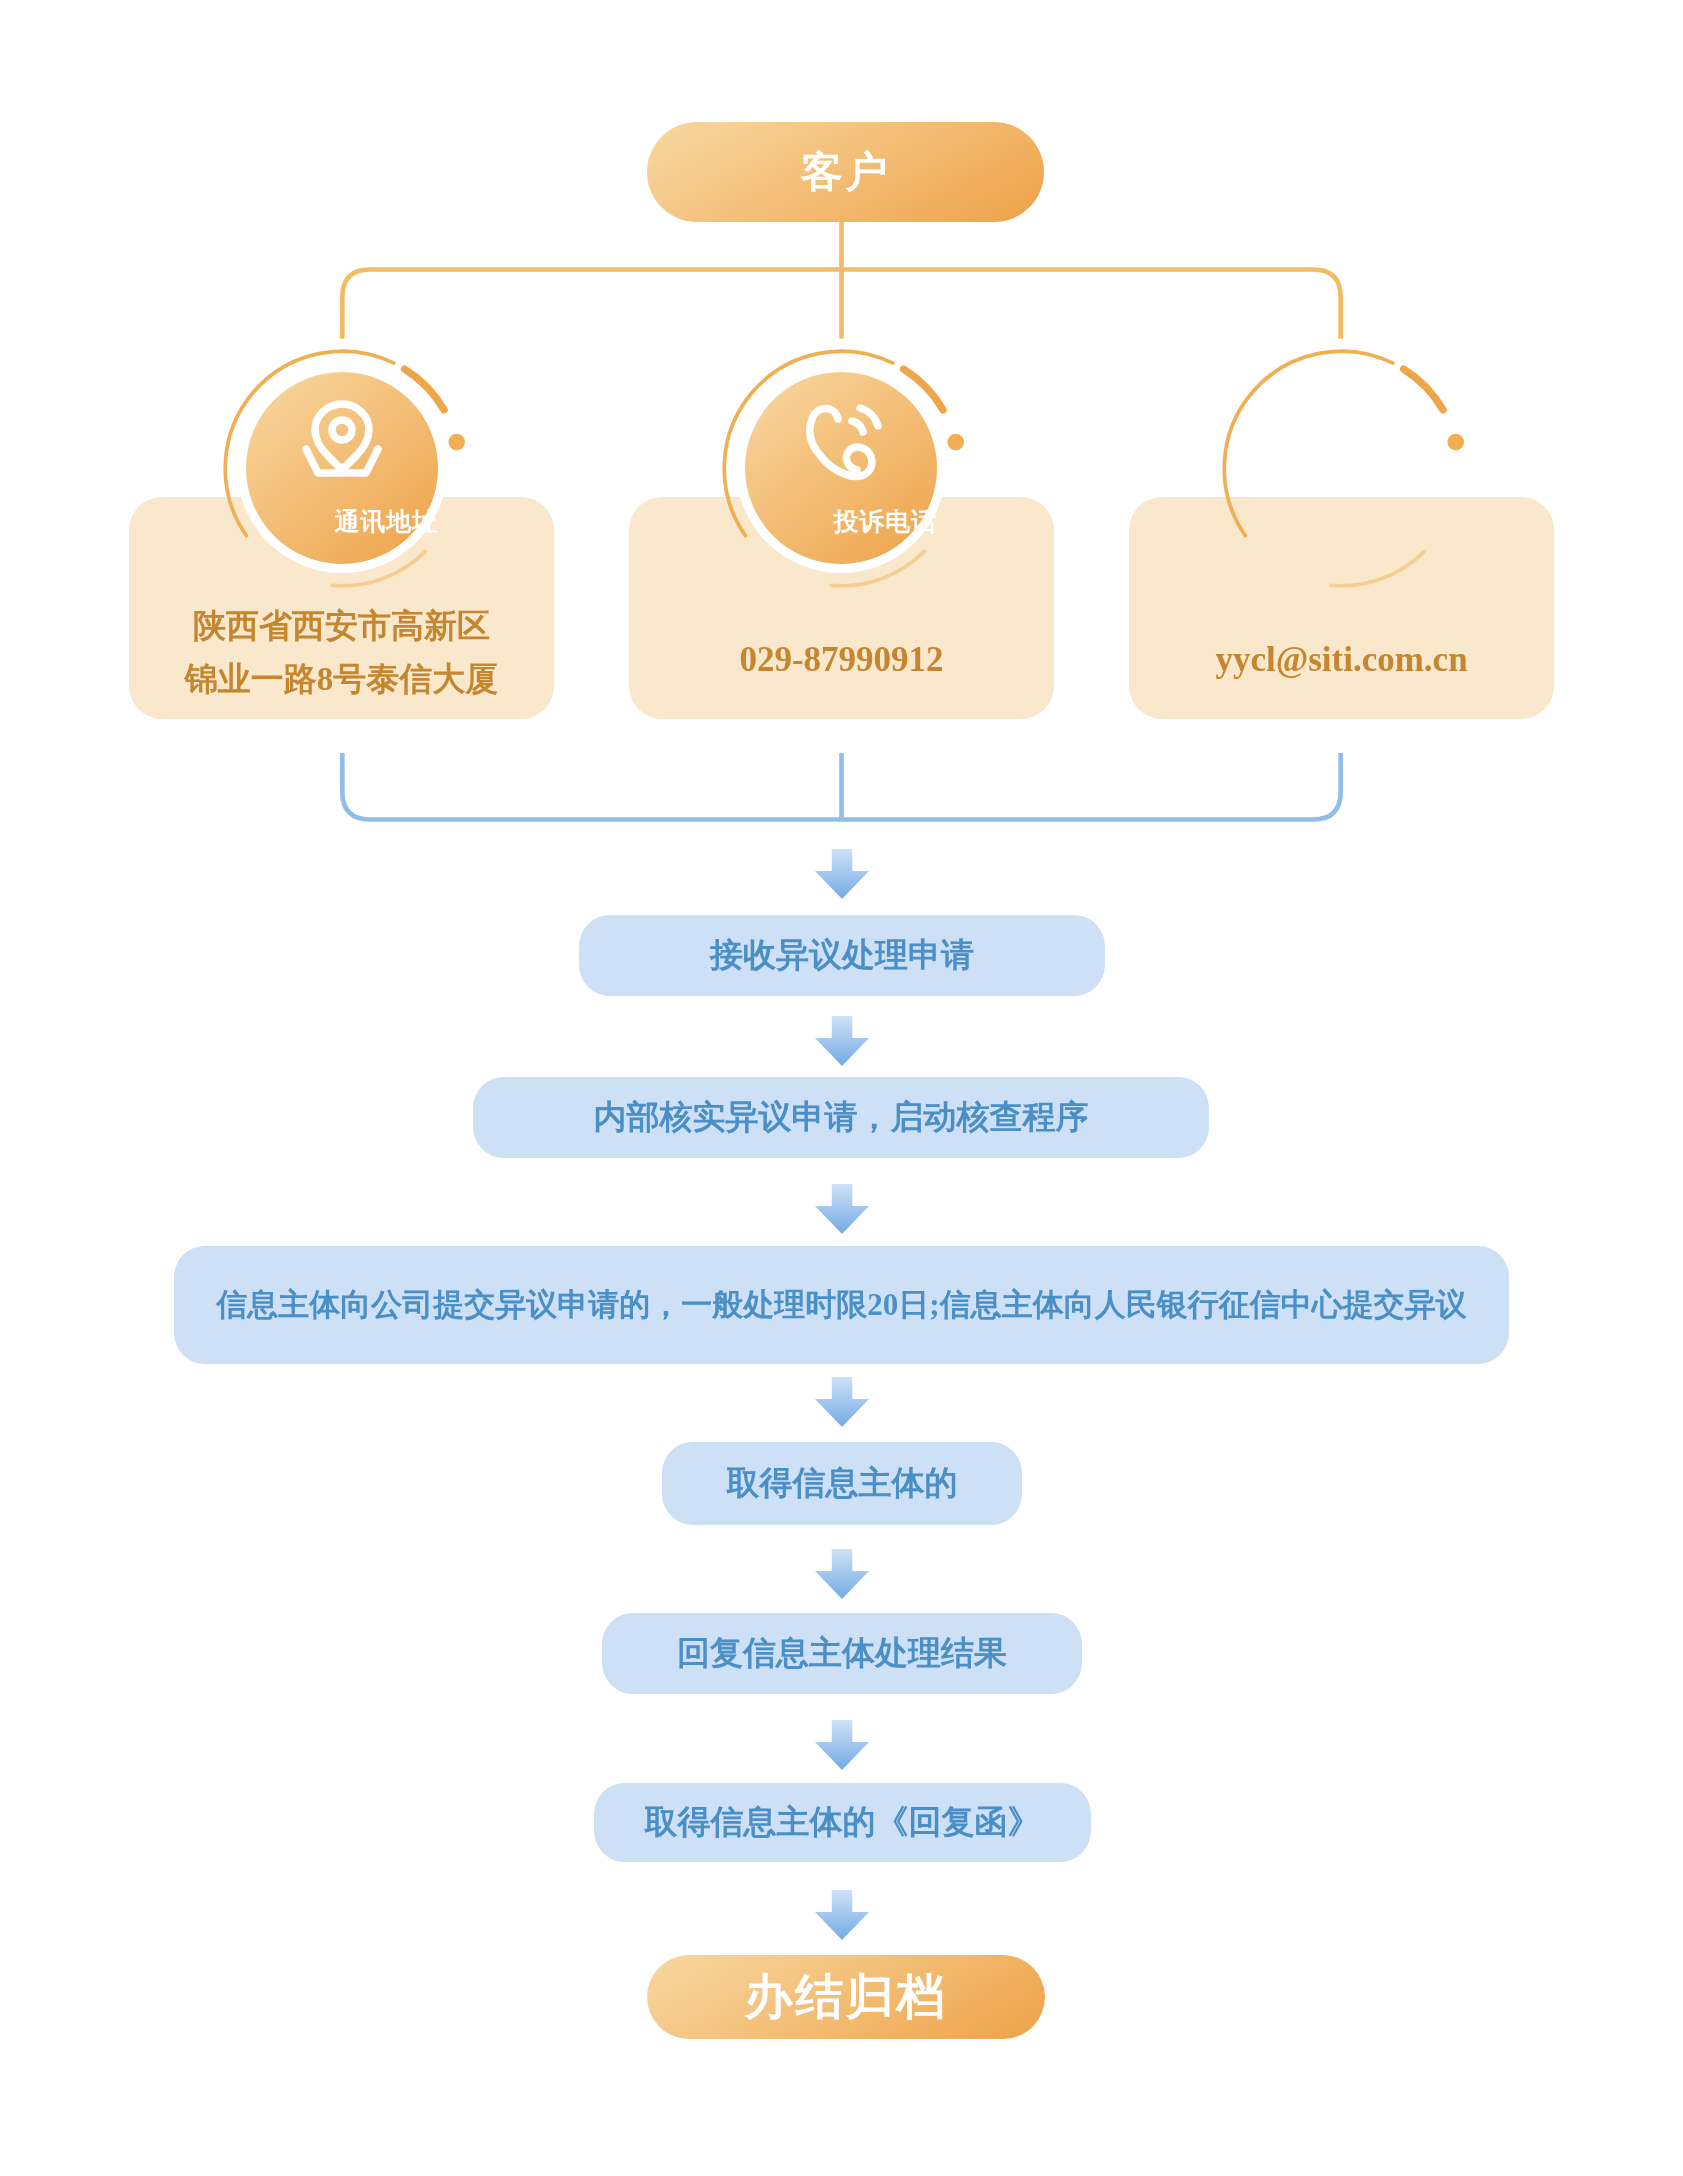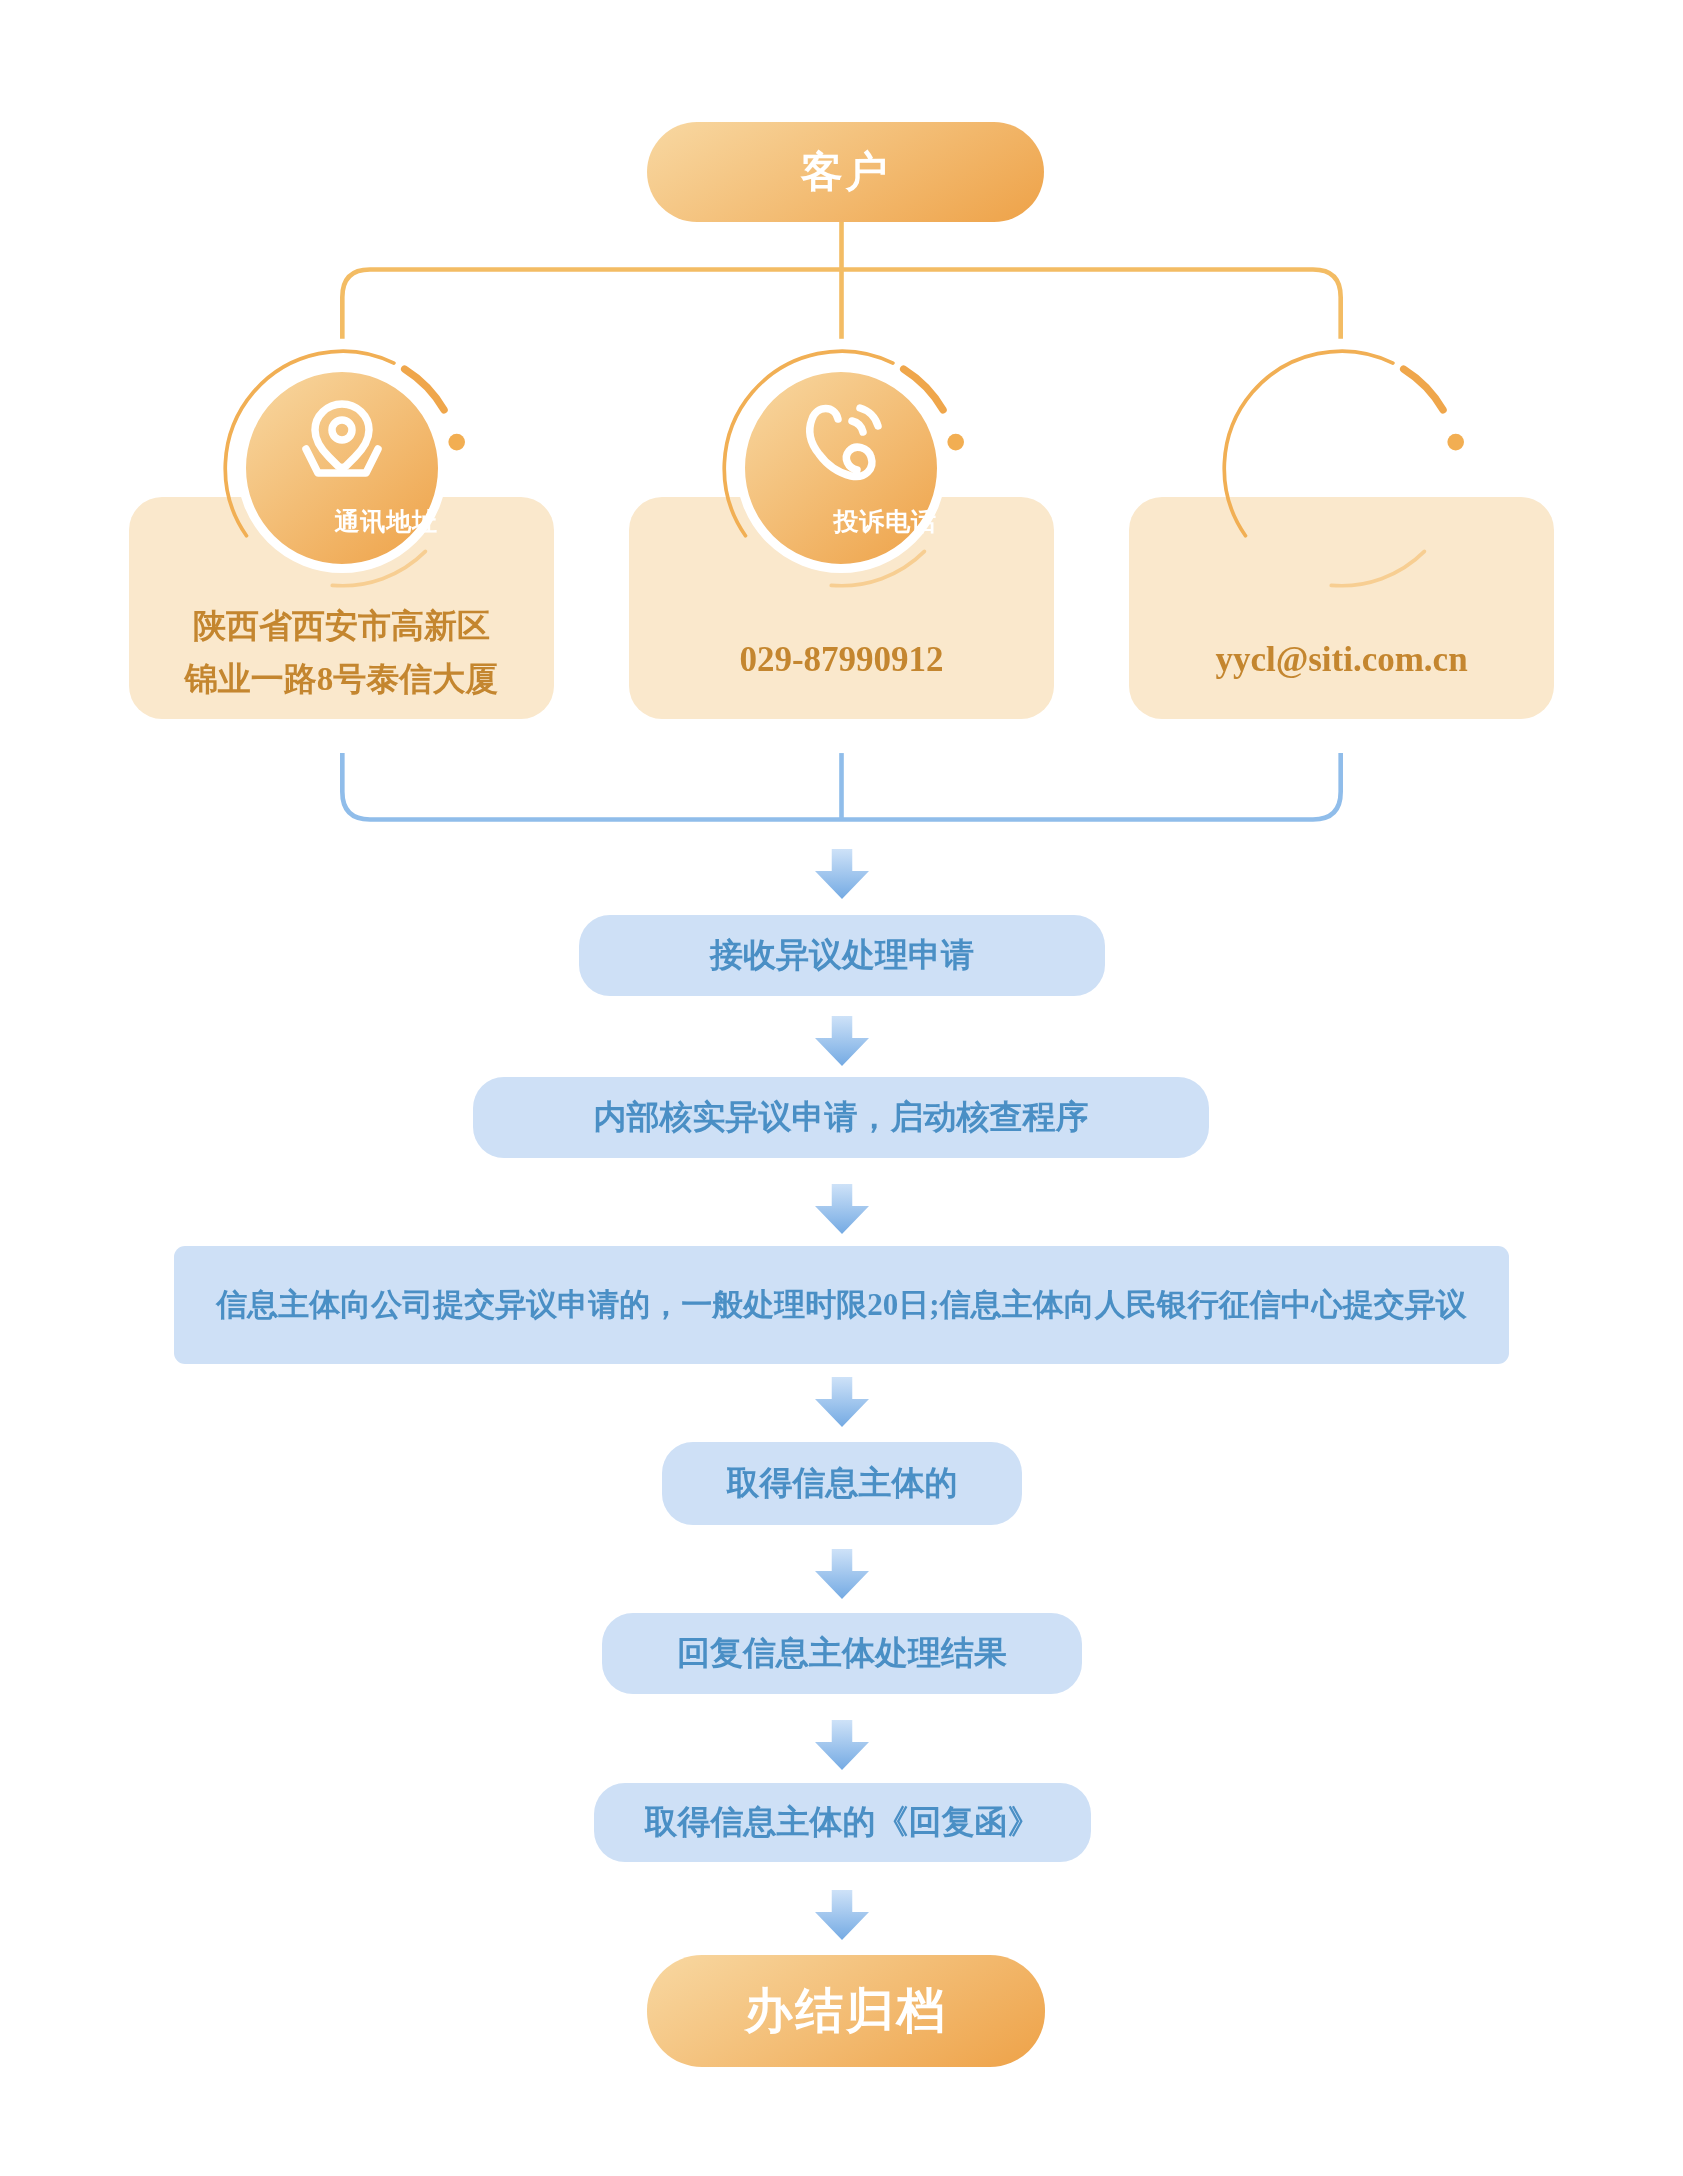--- a/index.html
+++ b/index.html
@@ -13,21 +13,21 @@
   .wire-blue{stroke:#90BDEA;stroke-width:5;fill:none;}
 
   
   .pill{
     position:absolute;z-index:4;border-radius:55px;
     background:linear-gradient(150deg,#F8D8A2 0%,#EEA248 100%);
     color:#ffffff;display:flex;align-items:center;justify-content:center;
     letter-spacing:2.8px;
   }
   .pill.start{left:647px;top:122px;width:397px;height:100px;font-size:42px;}
-  .pill.end{left:647px;top:1955px;width:398px;height:112px;font-size:48px;}
+  .pill.end{left:647px;top:1955px;width:398px;height:84px;font-size:48px;}
 
   
   .card{
     position:absolute;z-index:2;top:497px;width:425px;height:222px;
     background:#FAE8CC;border-radius:33px;
   }
   .card .card-lines{
     position:absolute;left:0;right:0;text-align:center;
     color:#C4862F;font-size:33px;line-height:53px;
   }
@@ -54,21 +54,21 @@
     position:absolute;left:0;top:133px;width:100%;text-align:right;
     color:#ffffff;font-size:25px;letter-spacing:0.9px;
   }
 
   
   .step{
     position:absolute;z-index:2;background:#CEE0F6;border-radius:31px;
     color:#4A8FC5;display:flex;flex-direction:column;align-items:center;justify-content:center;
     font-size:33px;text-align:right;
   }
-  .step.wide{border-radius:11px;font-size:31px;line-height:52px;}
+  .step.wide{border-radius:31px;font-size:31px;line-height:52px;}
 
   
   .arrow{
     position:absolute;z-index:2;left:815px;width:54px;height:50px;
     background:linear-gradient(180deg,#CEE2F8 0%,#74AAE3 100%);
     -webkit-clip-path:polygon(31% 0%,69% 0%,69% 44%,100% 44%,50% 100%,0% 44%,31% 44%);
     clip-path:polygon(31% 0%,69% 0%,69% 44%,100% 44%,50% 100%,0% 44%,31% 44%);
   }
 </style>
 </head>

